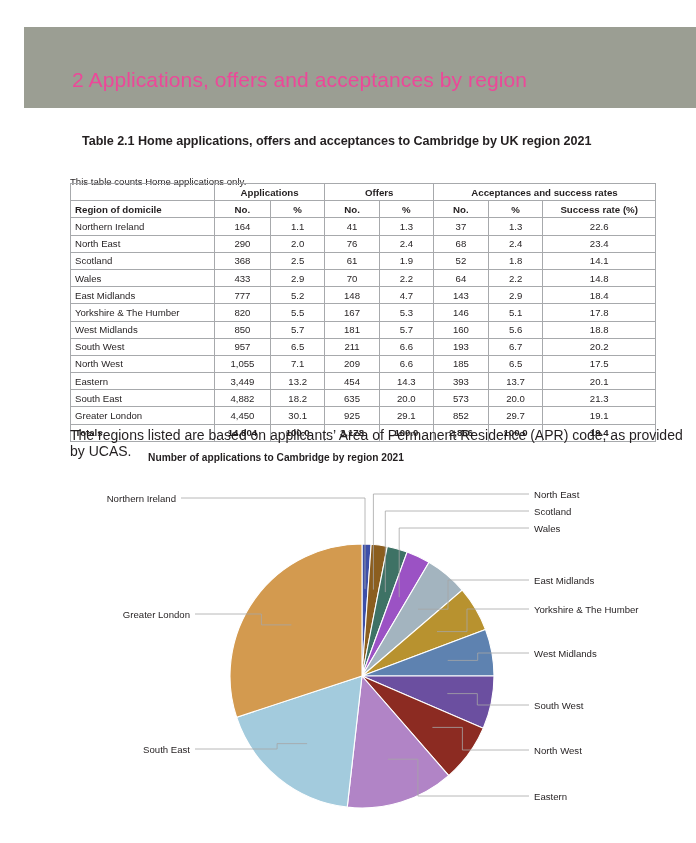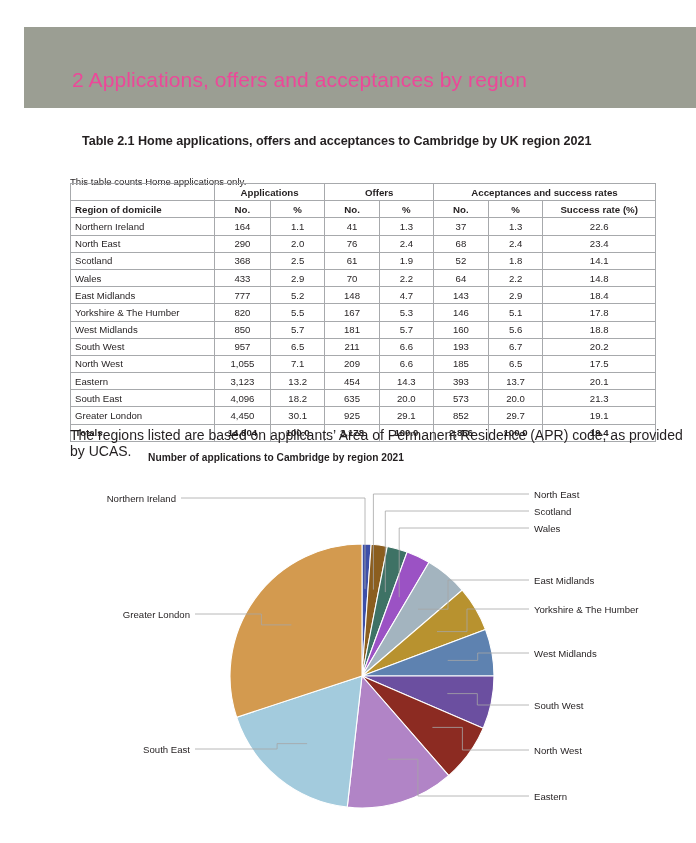--- a/index.html
+++ b/index.html
@@ -193,31 +193,31 @@
         <td class="col-num">1,055</td>
         <td class="col-pct">7.1</td>
         <td class="col-num">209</td>
         <td class="col-pct">6.6</td>
         <td class="col-num">185</td>
         <td class="col-pct">6.5</td>
         <td class="col-succ">17.5</td>
       </tr>
       <tr>
         <td class="col-region rowhead">Eastern</td>
-        <td class="col-num">3,123</td>
+        <td class="col-num">3,449</td>
         <td class="col-pct">13.2</td>
         <td class="col-num">454</td>
         <td class="col-pct">14.3</td>
         <td class="col-num">393</td>
         <td class="col-pct">13.7</td>
         <td class="col-succ">20.1</td>
       </tr>
       <tr>
         <td class="col-region rowhead">South East</td>
-        <td class="col-num">4,096</td>
+        <td class="col-num">4,882</td>
         <td class="col-pct">18.2</td>
         <td class="col-num">635</td>
         <td class="col-pct">20.0</td>
         <td class="col-num">573</td>
         <td class="col-pct">20.0</td>
         <td class="col-succ">21.3</td>
       </tr>
       <tr>
         <td class="col-region rowhead">Greater London</td>
         <td class="col-num">4,450</td>

